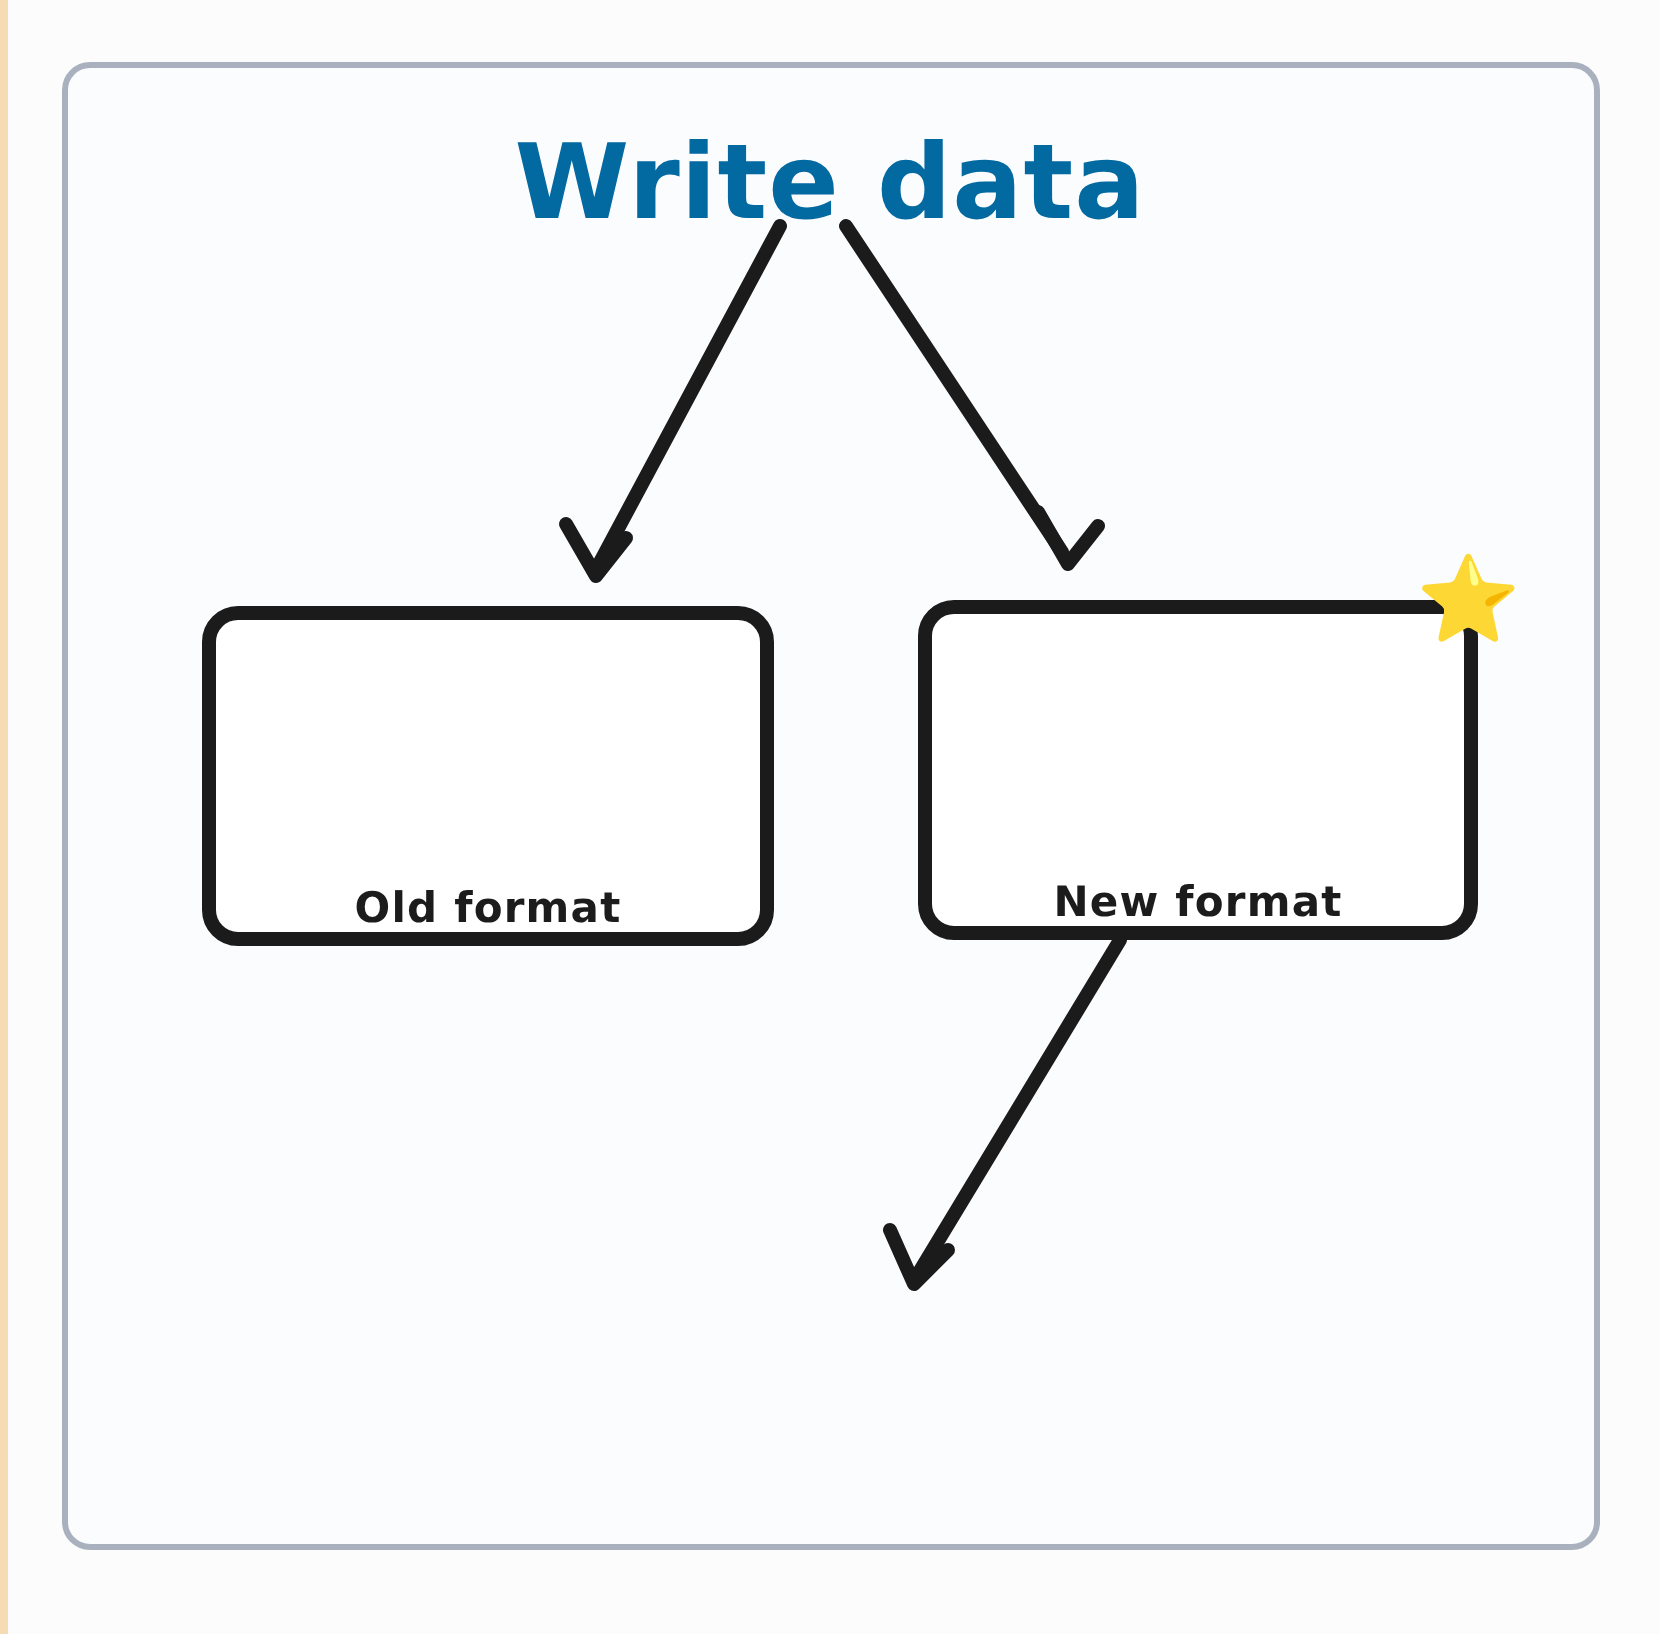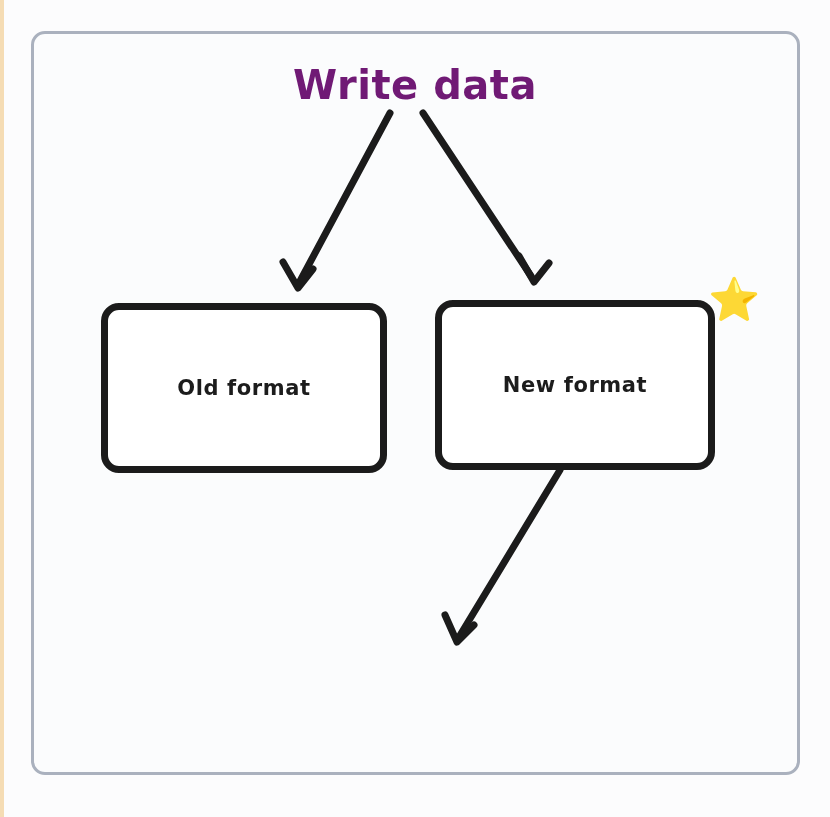--- a/index.html
+++ b/index.html
@@ -52,39 +52,39 @@
     height: 817px;
     pointer-events: none;
   }
   .node-box {
     position: absolute;
     box-sizing: border-box;
     background: #ffffff;
     border: 7px solid #1b1b1b;
     border-radius: 18px;
     display: flex;
-    align-items: center;
+    align-items: flex-end;
     justify-content: center;
   }
   #box-old  { left: 101px; top: 303px; width: 286px; height: 170px; }
-  #box-new  { left: 435px; top: 300px; width: 280px; height: 170px; }
+  #box-new  { left: 459px; top: 300px; width: 280px; height: 170px; }
   .node-label {
     font-family: "DejaVu Sans", sans-serif;
     font-size: 21px;
     font-weight: 700;
     color: #1c1c1c;
     letter-spacing: 0.6px;
     user-select: none;
   }
   .flow-title {
     position: absolute;
     font-family: "DejaVu Sans", sans-serif;
-    font-size: 40px;
+    font-size: 52px;
     font-weight: 700;
-    color: #701a75;
+    color: #0369a1;
     letter-spacing: 0.5px;
     white-space: nowrap;
     user-select: none;
   }
   #title-write { left: 0; top: 62px; width: 830px; text-align: center; }
   #title-read  { left: 0; top: 660px; width: 830px; text-align: center; }
   
   #star-badge {
     position: absolute;
     left: 708px;

